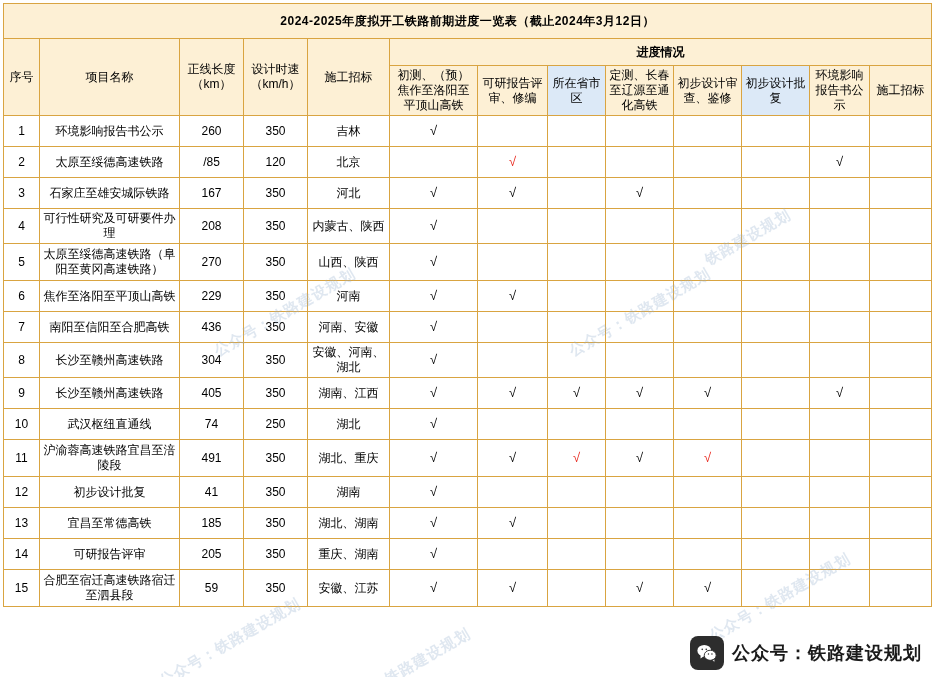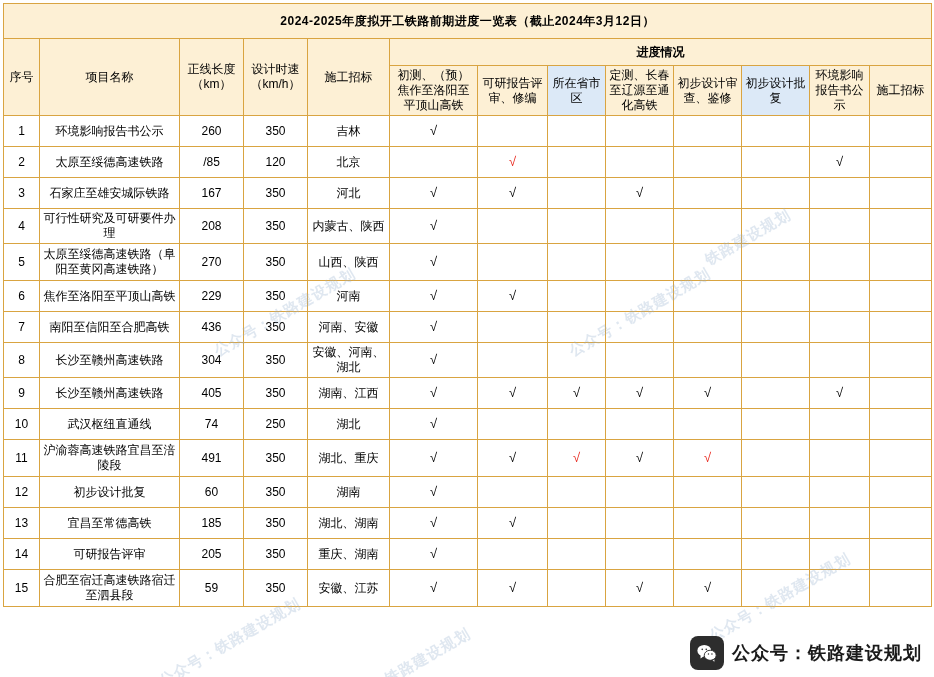--- a/index.html
+++ b/index.html
@@ -325,21 +325,21 @@
           <td class="mark"><span class="tick-red">√</span></td>
           <td class="mark"><span class="tick">√</span></td>
           <td class="mark"><span class="tick-red">√</span></td>
           <td class="mark"></td>
           <td class="mark"></td>
           <td class="mark"></td>
         </tr>
         <tr class="row-h">
           <td class="seq">12</td>
           <td class="name">初步设计批复</td>
-          <td class="len">60</td>
+          <td class="len">41</td>
           <td class="spd">350</td>
           <td class="region">湖南</td>
           <td class="mark"><span class="tick">√</span></td>
           <td class="mark"></td>
           <td class="mark"></td>
           <td class="mark"></td>
           <td class="mark"></td>
           <td class="mark"></td>
           <td class="mark"></td>
           <td class="mark"></td>

